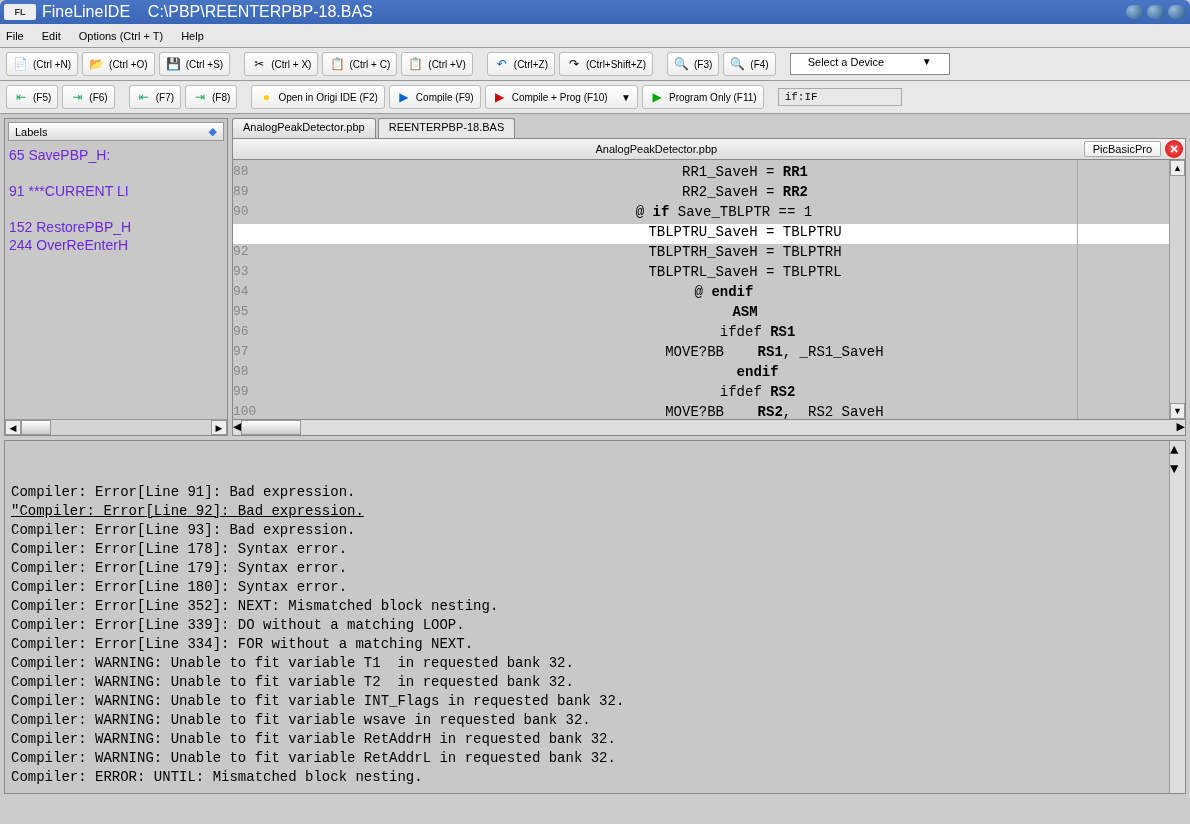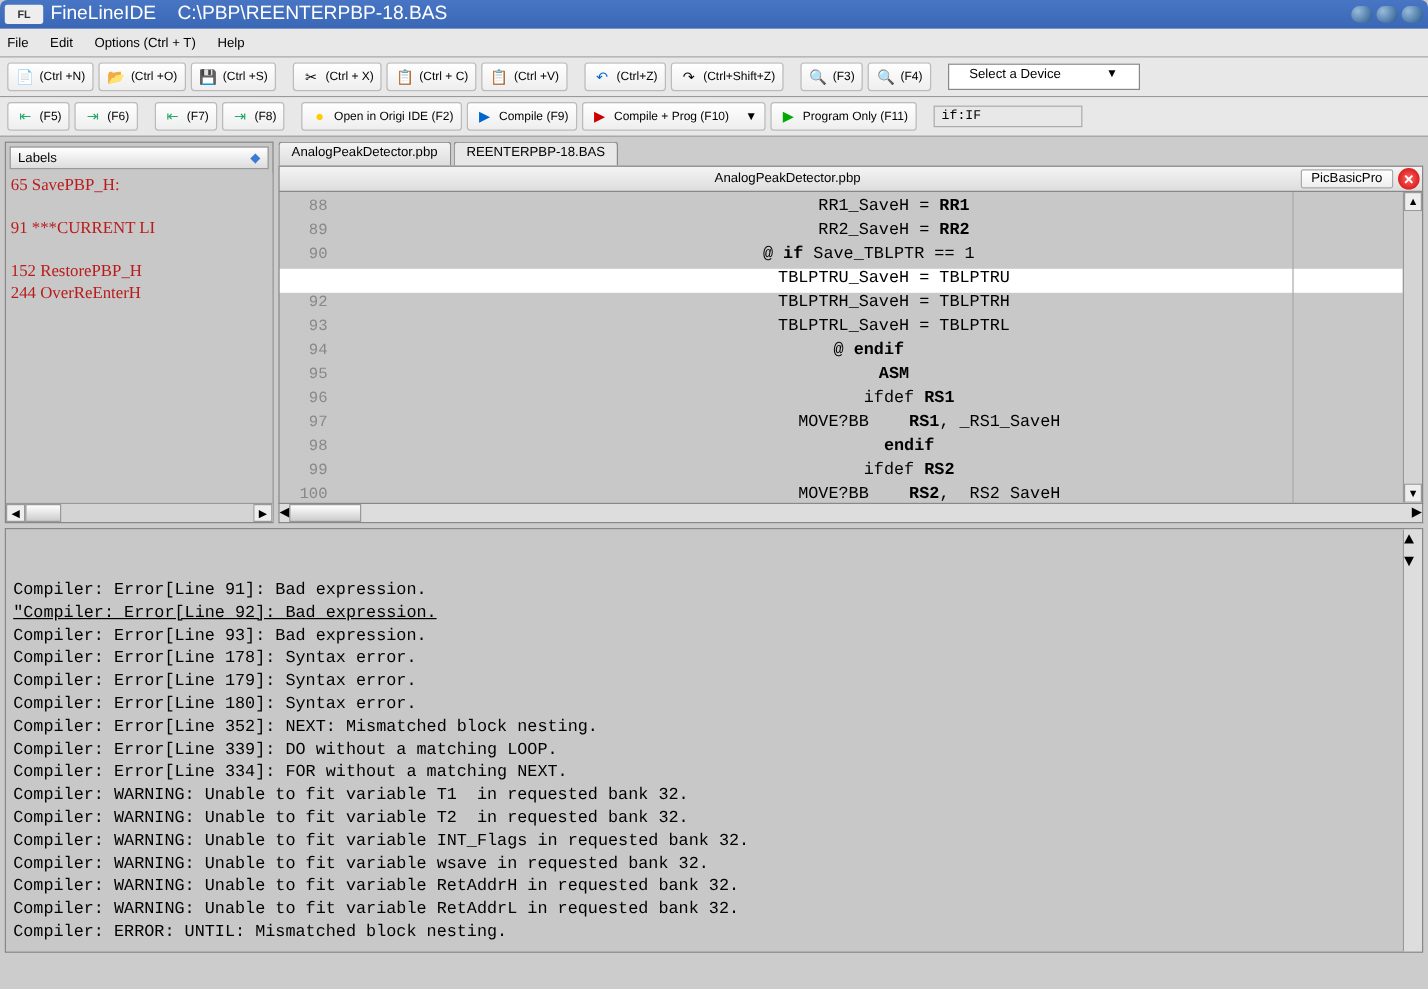--- a/index.html
+++ b/index.html
@@ -14,35 +14,35 @@
 .toolbar { background: #e8e8e8; padding: 4px 6px; display: flex; align-items: center; gap: 4px; border-bottom: 1px solid #999; flex-wrap: nowrap; }
 .tbtn { display: flex; align-items: center; border: 1px solid #bbb; border-radius: 3px; padding: 2px 6px; background: linear-gradient(#fff,#eee); height: 24px; gap: 4px; font-size:10px; }
 .tsep { width: 6px; }
 .icon { width: 16px; height: 16px; display: inline-flex; align-items:center; justify-content:center; font-size:12px; }
 .device-select { border:1px solid #888; background:#fff; padding:2px 17px; display:flex; align-items:flex-start; width:160px; height:22px; }
 .device-select .arrow { margin-left:auto; font-size:10px; }
 .mainrow { display:flex; height: 326px; }
 .leftpanel { width: 224px; background:#c8c8c8; border:1px solid #888; margin:4px 2px 4px 4px; display:flex; flex-direction:column; }
 .labels-hdr { background:linear-gradient(#fff,#ddd); border:1px solid #999; margin:3px; padding:2px 6px; display:flex; align-items:center; font-size:11px; }
 .labels-hdr .diamond { margin-left:auto; color:#3a7bd5; font-size:11px; }
-.labels-body { flex:1; font-family: Liberation Serif, serif; font-size:14px; padding:2px 4px; background:#c8c8c8; overflow:hidden; white-space:pre; line-height:18px; color:#b91c1c; }
+.labels-body { flex:1; font-family: Liberation Sans, sans-serif; font-size:14px; padding:2px 4px; background:#c8c8c8; overflow:hidden; white-space:pre; line-height:18px; color:#6d28d9; }
 .hscroll { height:16px; background:#ddd; border-top:1px solid #999; display:flex; }
 .hscroll .arrow { width:16px; border:1px solid #999; background:#eee; display:flex; align-items:center; justify-content:center; font-size:9px; }
 .hscroll .track { flex:1; background:#d4d4d4; position:relative; }
 .hscroll .thumb { position:absolute; left:0; width:30px; top:0; bottom:0; background:linear-gradient(#fff,#ccc); border:1px solid #999; }
 .codepanel { flex:1; margin:4px 4px 4px 2px; display:flex; flex-direction:column; }
 .tabs { display:flex; height:20px; }
 .tab { border:1px solid #888; border-bottom:none; background:linear-gradient(#f4f4f4,#ddd); padding:2px 10px; font-size:11px; border-radius:3px 3px 0 0; margin-right:2px; }
 .tab.active { background:#e8e8e8; }
 .file-hdr { background:linear-gradient(#f4f4f4,#ddd); border:1px solid #888; display:flex; align-items:center; height:22px; }
 .file-hdr .fname { flex:1; text-align:center; font-size:11px; }
 .file-hdr .lang { border:1px solid #aaa; background:linear-gradient(#fff,#eee); padding:1px 8px; font-size:11px; border-radius:2px; margin:0 4px; }
 .file-hdr .closex { width:18px; height:18px; background:radial-gradient(circle,#f66,#c00); border-radius:50%; color:#fff; display:flex; align-items:center; justify-content:center; font-size:11px; margin-right:2px; font-weight:bold; }
 .code-area { flex:1; display:flex; border:1px solid #888; border-top:none; background:#c8c8c8; overflow:hidden; position:relative; }
-.gutter { width:46px; text-align:right; font-family:'Courier New',monospace; font-size:13px; color:#888; padding-top:4px; }
+.gutter { width:46px; text-align:left; font-family:'Courier New',monospace; font-size:13px; color:#888; padding-top:4px; }
 .gutter div { height:20px; padding-right:6px; }
 .codelines { flex:1; font-family:'Courier New',monospace; font-size:14px; padding-top:4px; white-space:pre; color:#000; }
 .codelines div { height:20px;text-align:center; }
 .hl { background:#fff; margin-left:-46px; padding-left:46px; }
 .kw { font-weight:bold; }
 .vscroll { width:16px; background:#ddd; border-left:1px solid #999; display:flex; flex-direction:column; }
 .vscroll .arrow { height:16px; border:1px solid #999; background:#eee; display:flex; align-items:center; justify-content:center; font-size:9px; }
 .vscroll .track { flex:1; background:#d4d4d4; }
 .right-margin { position:absolute; left:844px; top:0; bottom:0; width:1px; background:#aaa; }
 .bottom-hscroll { height:16px; border:1px solid #888; border-top:none; display:flex; background:#ddd; }

